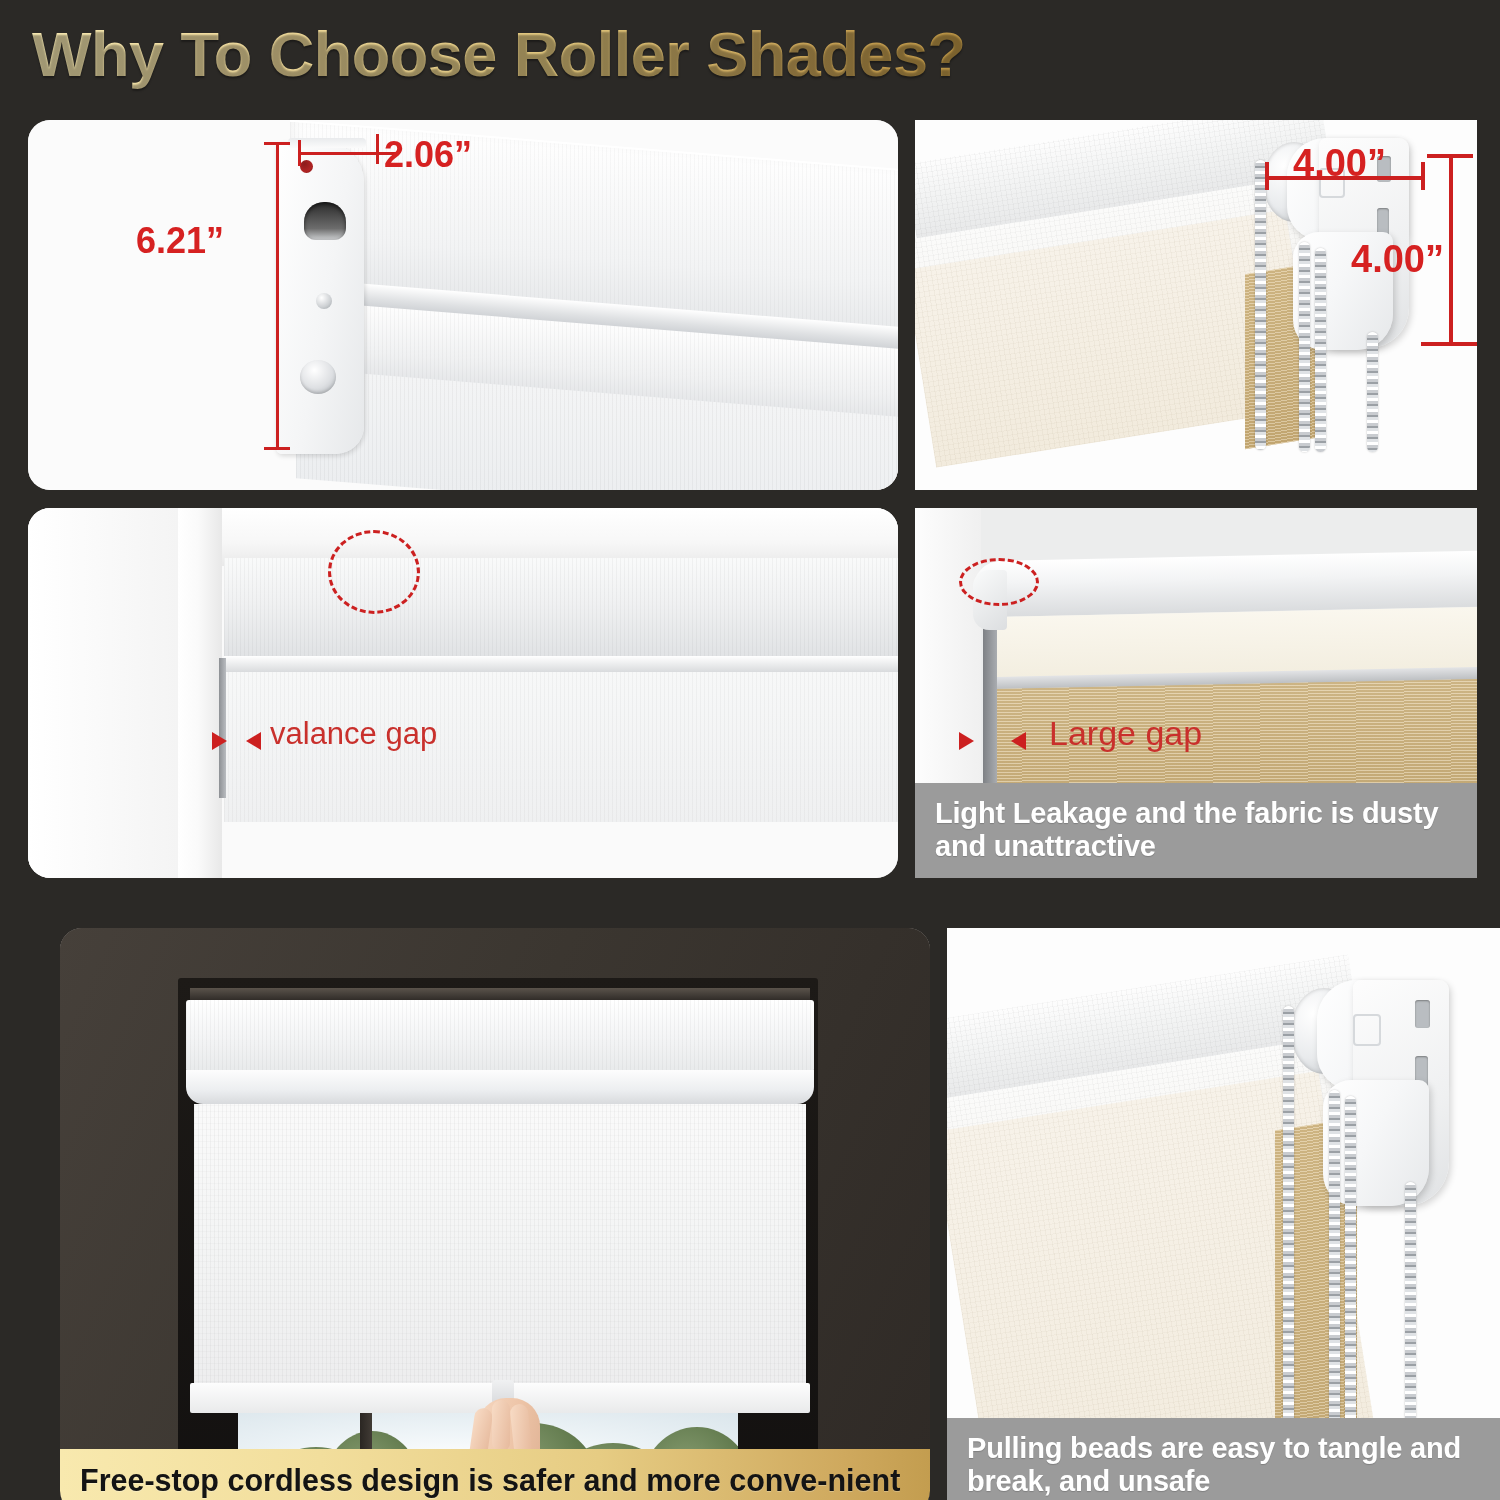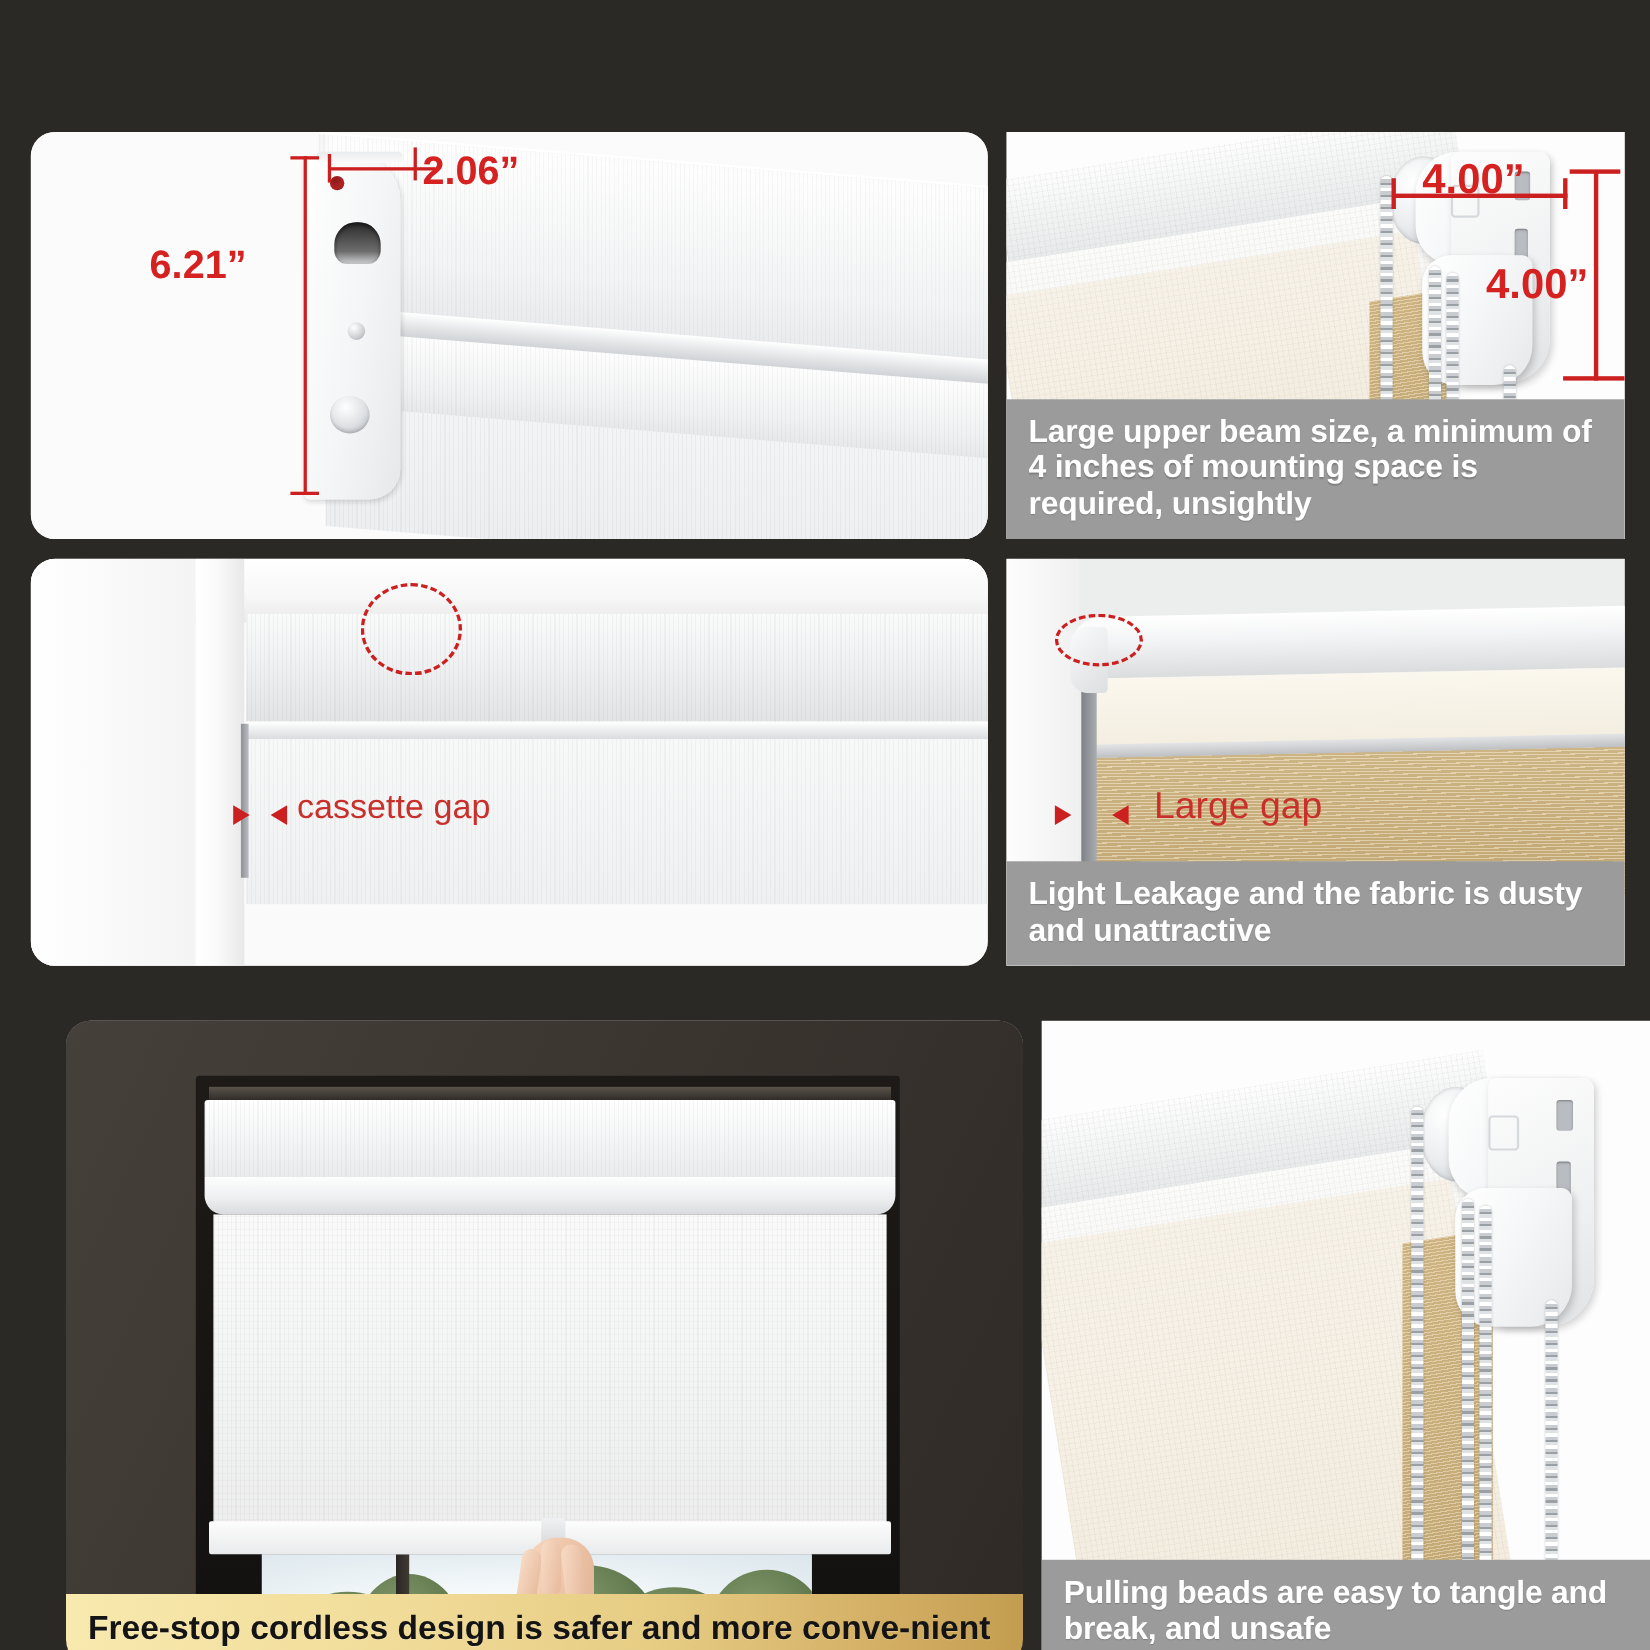--- a/index.html
+++ b/index.html
@@ -403,20 +403,21 @@
     background: linear-gradient(180deg,#f0f1f2,#d3d5d8);
     border-radius: 4px;
     z-index: 5;
   }
 </style>
 </head>
 <body>
 
 <div class="page">
 
+  <div class="title">Why To Choose Roller Shades?</div>
 
   <div class="grid">
 
     <div class="panel left r1">
       <div class="photo">
         <div class="p1bg"></div>
         <div class="p1-body"></div>
         <div class="p1-lip"></div>
         <div class="p1-roll"></div>
         <div class="p1-fabric"></div>
@@ -465,39 +466,38 @@
         <div class="dimline" style="left:352px; top:56px; width:158px; height:4px;"></div>
         <div class="dimline" style="left:350px; top:42px; width:4px; height:28px;"></div>
         <div class="dimline" style="left:506px; top:42px; width:4px; height:28px;"></div>
         <div class="dim" style="left:378px; top:22px; font-size:38px;">4.00”</div>
 
         <div class="dimline" style="left:534px; top:36px; width:4px; height:190px;"></div>
         <div class="dimline" style="left:512px; top:34px; width:46px; height:4px;"></div>
         <div class="dimline" style="left:506px; top:222px; width:56px; height:4px;"></div>
         <div class="dim" style="left:436px; top:118px; font-size:38px;">4.00”</div>
       </div>
-      <div class="cap gray">Large upper beam size, a minimum of 4 inches of mounting space is required, unsightly</div>
     </div>
 
     <div class="panel left r2">
       <div class="photo">
         <div class="p3bg"></div>
         <div class="p3-wall"></div>
         <div class="p3-head"></div>
         <div class="p3-jamb"></div>
         <div class="p3-valance"></div>
         <div class="p3-lip"></div>
         <div class="p3-fabric"></div>
         <div class="p3-gapline"></div>
 
         <div class="dash-ellipse" style="left:300px; top:22px; width:92px; height:84px;"></div>
 
         <div class="arrow-r" style="left:184px; top:224px;"></div>
         <div class="arrow-l" style="left:218px; top:224px;"></div>
-        <div class="annot" style="left:242px; top:208px; font-size:31px;">cassette gap</div>
+        <div class="annot" style="left:242px; top:208px; font-size:31px;">valance gap</div>
       </div>
     </div>
 
     <div class="panel right r2">
       <div class="photo">
         <div class="p4bg"></div>
         <div class="p4-wall"></div>
         <div class="p4-tube"></div>
         <div class="p4-cream"></div>
         <div class="p4-rail"></div>

